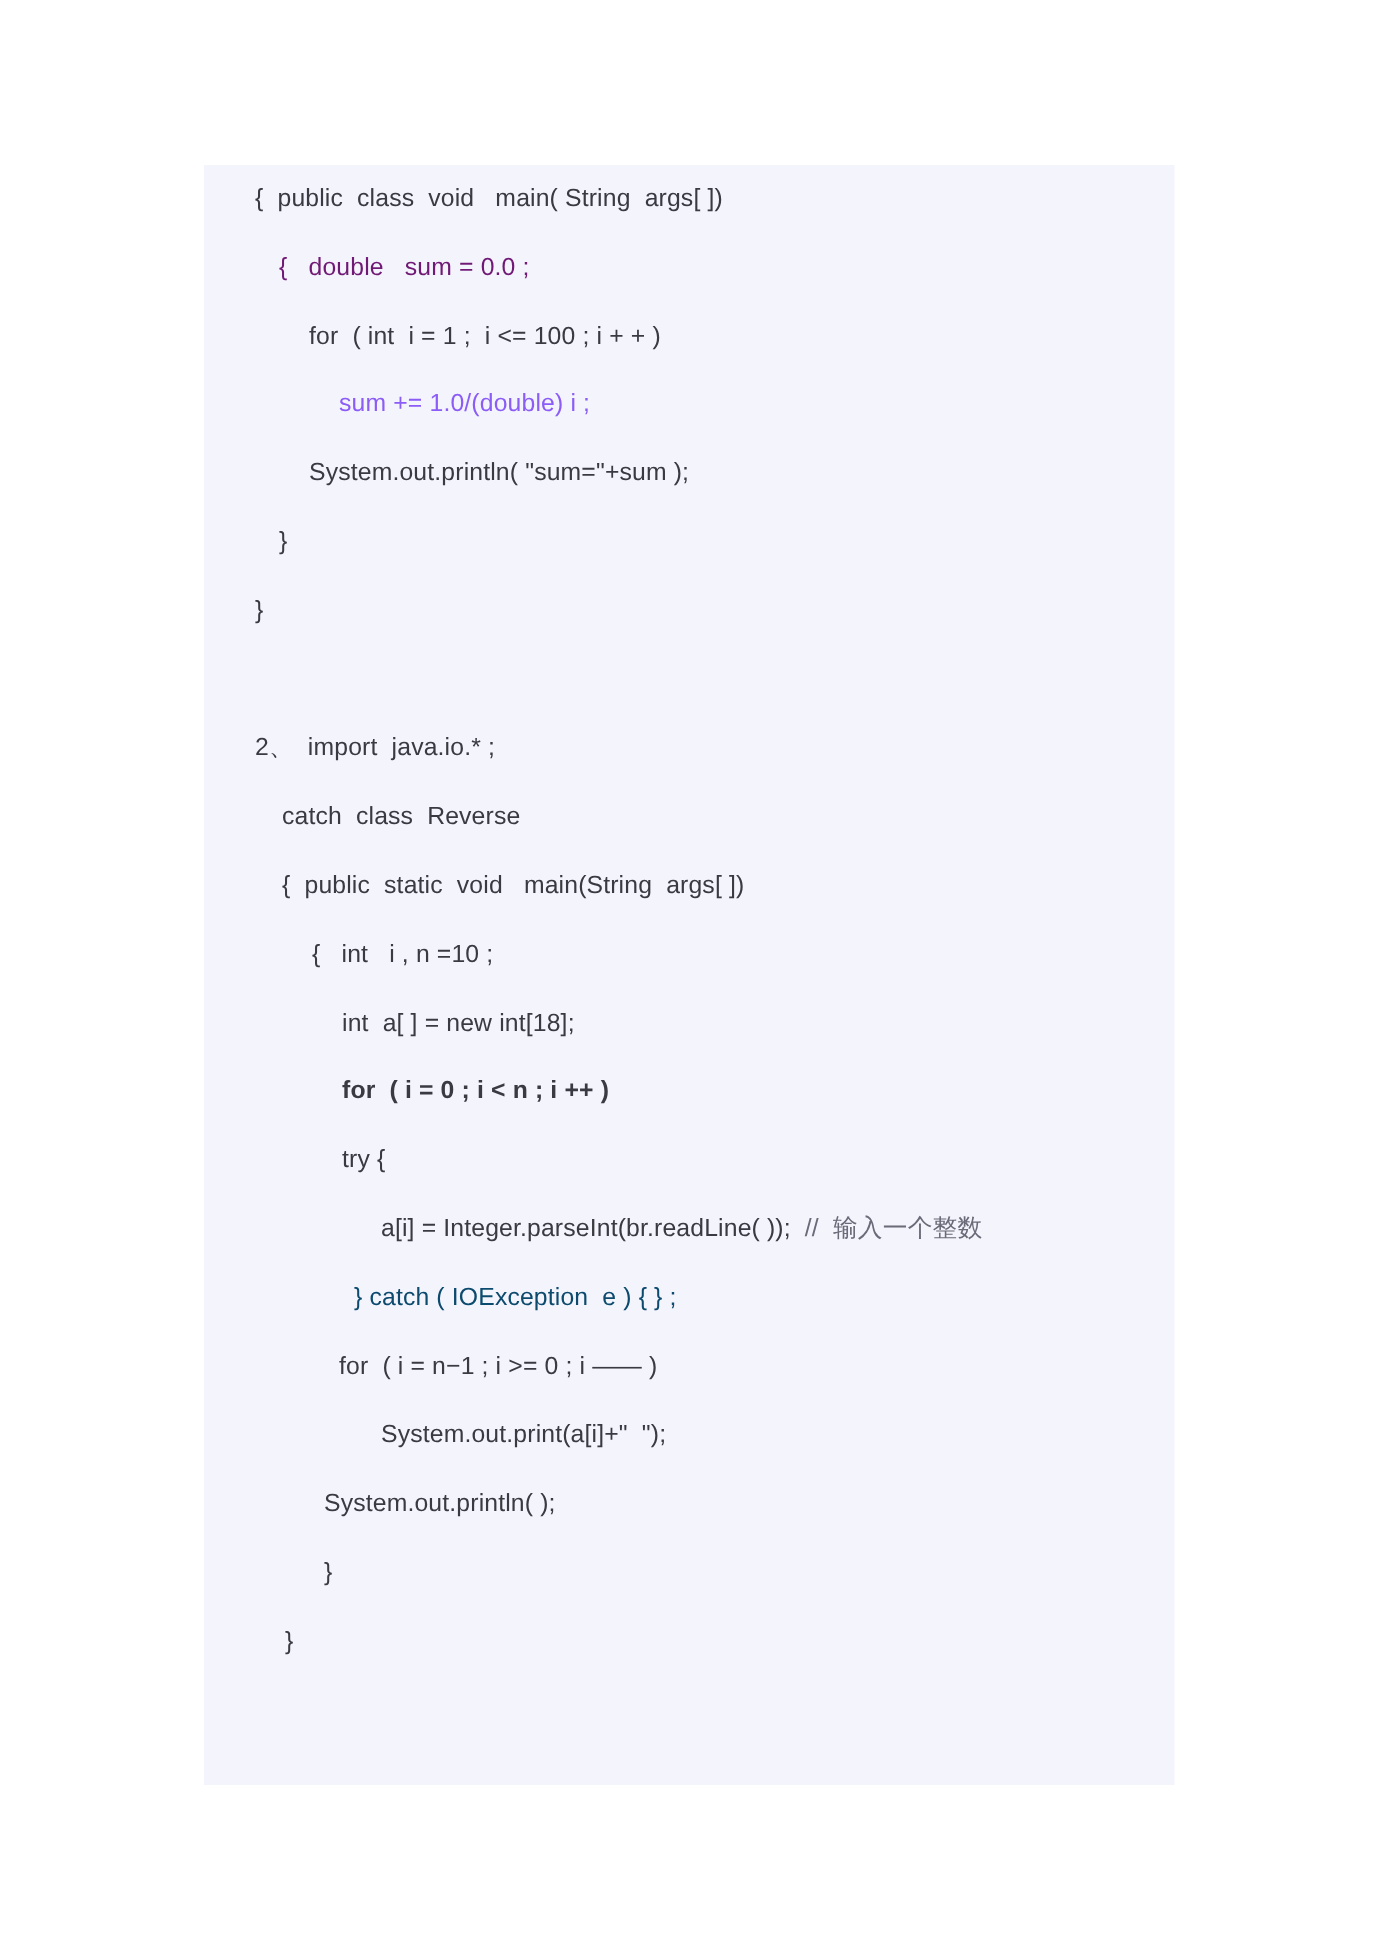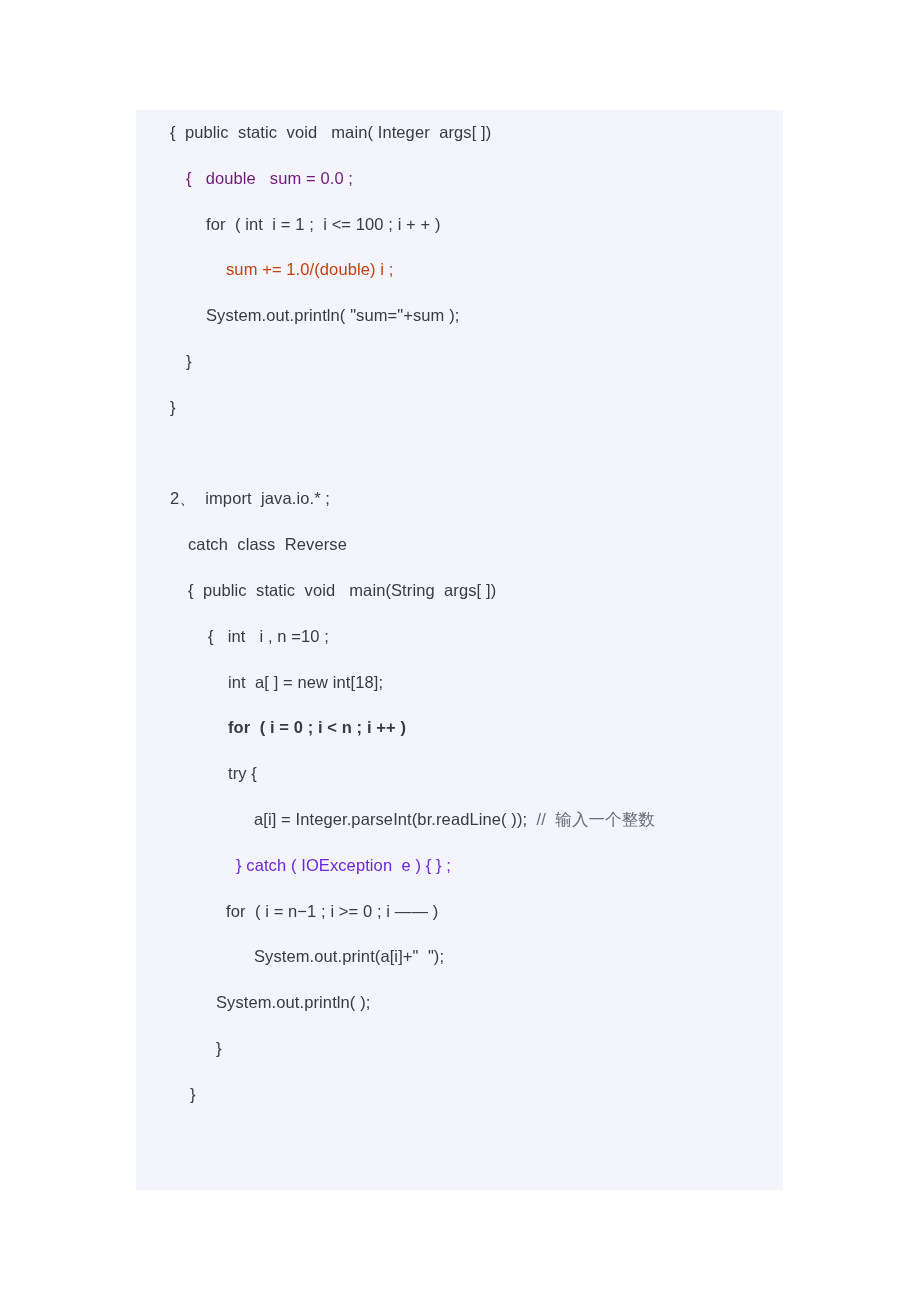--- a/index.html
+++ b/index.html
@@ -51,36 +51,36 @@
   
   .cmt {
     color: #6a6a78;
   }
 </style>
 </head>
 <body>
 
 <div class="page">
   <div class="code-block" id="code-block" style="background: rgb(244, 244, 253);">
-      <div class="code-line" style="padding-left: 34px; color: rgb(58, 58, 66);"><span>{  public  static  void   main( Integer  args[ ])</span></div>
+      <div class="code-line" style="padding-left: 34px; color: rgb(58, 58, 66);"><span>{  public  class  void   main( String  args[ ])</span></div>
       <div class="code-line" style="padding-left: 50px; color: #701a75;"><span>{   double   sum = 0.0 ;</span></div>
       <div class="code-line" style="padding-left: 70px; color: rgb(58, 58, 66);"><span>for  ( int  i = 1 ;  i &lt;= 100 ; i + + )</span></div>
-      <div class="code-line" style="padding-left: 90px; color: #c2410c;"><span>sum += 1.0/(double) i ;</span></div>
+      <div class="code-line" style="padding-left: 90px; color: #8b5cf6;"><span>sum += 1.0/(double) i ;</span></div>
       <div class="code-line" style="padding-left: 70px; color: rgb(58, 58, 66);"><span>System.out.println( "sum="+sum );</span></div>
       <div class="code-line" style="padding-left: 50px; color: rgb(58, 58, 66);"><span>}</span></div>
       <div class="code-line" style="padding-left: 34px; color: rgb(58, 58, 66);"><span>}</span></div>
       <div class="code-line blank" style="padding-left: 0px; color: rgb(58, 58, 66);"><span></span></div>
       <div class="code-line" style="padding-left: 34px; color: rgb(58, 58, 66);"><span>2、  import  java.io.* ;</span></div>
       <div class="code-line" style="padding-left: 52px; color: rgb(58, 58, 66);"><span>catch  class  Reverse</span></div>
       <div class="code-line" style="padding-left: 52px; color: rgb(58, 58, 66);"><span>{  public  static  void   main(String  args[ ])</span></div>
       <div class="code-line" style="padding-left: 72px; color: rgb(58, 58, 66);"><span>{   int   i , n =10 ;</span></div>
       <div class="code-line" style="padding-left: 92px; color: rgb(58, 58, 66);"><span>int  a[ ] = new int[18];</span></div>
       <div class="code-line" style="padding-left: 92px; color: rgb(58, 58, 66); font-weight: bold;"><span>for  ( i = 0 ; i &lt; n ; i ++ )</span></div>
       <div class="code-line" style="padding-left: 92px; color: rgb(58, 58, 66);"><span>try {</span></div>
       <div class="code-line" style="padding-left: 118px; color: rgb(58, 58, 66);"><span>a[i] = Integer.parseInt(br.readLine( ));  </span><span class="cmt" style="color: rgb(106, 106, 120);">//  输入一个整数</span></div>
-      <div class="code-line" style="padding-left: 100px; color: #6d28d9;"><span>} catch ( IOException  e ) { } ;</span></div>
+      <div class="code-line" style="padding-left: 100px; color: #0c4a6e;"><span>} catch ( IOException  e ) { } ;</span></div>
       <div class="code-line" style="padding-left: 90px; color: rgb(58, 58, 66);"><span>for  ( i = n−1 ; i &gt;= 0 ; i —— )</span></div>
       <div class="code-line" style="padding-left: 118px; color: rgb(58, 58, 66);"><span>System.out.print(a[i]+"  ");</span></div>
       <div class="code-line" style="padding-left: 80px; color: rgb(58, 58, 66);"><span>System.out.println( );</span></div>
       <div class="code-line" style="padding-left: 80px; color: rgb(58, 58, 66);"><span>}</span></div>
       <div class="code-line" style="padding-left: 54px; color: rgb(58, 58, 66);"><span>}</span></div>
     </div>
 </div>
 
 </body></html>

